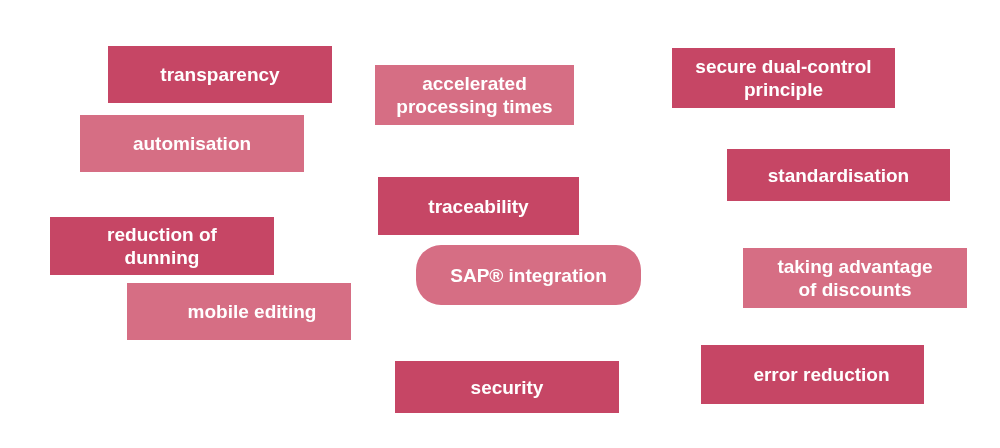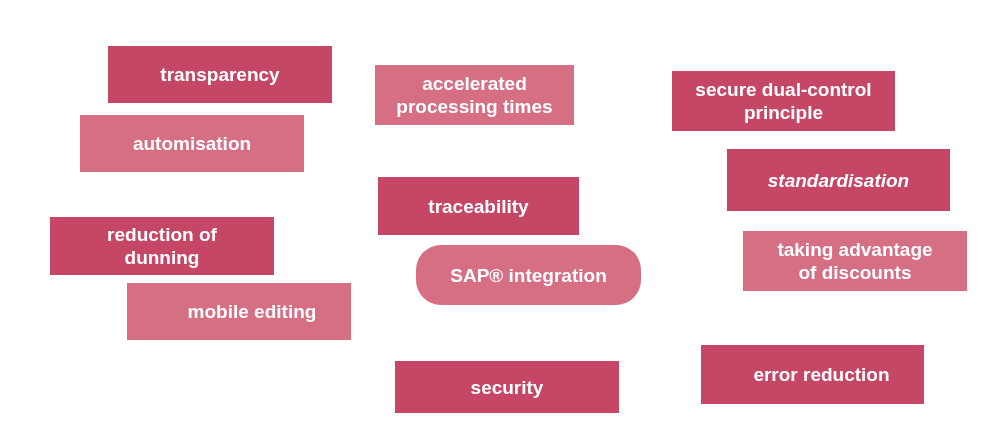--- a/index.html
+++ b/index.html
@@ -49,23 +49,23 @@
 
   <div class="badge light" style="left:375px; top:65px;  width:199px; height:60px;">accelerated
 processing times</div>
 
   <div class="badge dark" style="left:378px; top:159px; width:201px; height:58px;">traceability</div>
 
   <div class="badge light" style="left:416px; top:245px; width:225px; height:60px;border-radius:25px;">SAP® integration</div>
 
   <div class="badge dark" style="left:395px; top:343px; width:224px; height:52px;">security</div>
 
-  <div class="badge dark" style="left:672px; top:53px;  width:223px; height:60px;">secure dual-control
+  <div class="badge dark" style="left:672px; top:30px;  width:223px; height:60px;">secure dual-control
 principle</div>
 
-  <div class="badge dark" style="left:727px; top:131px; width:223px; height:62px;font-style:italic;">standardisation</div>
+  <div class="badge dark" style="left:727px; top:131px; width:223px; height:52px;">standardisation</div>
 
-  <div class="badge light" style="left:743px; top:231px; width:224px; height:60px;">taking advantage
+  <div class="badge light" style="left:743px; top:248px; width:224px; height:60px;">taking advantage
 of discounts</div>
 
   <div class="badge dark" style="left:701px; top:327px; width:223px; height:59px;padding-left:24px;">error reduction</div>
 
 </div>
 
 </body></html>

